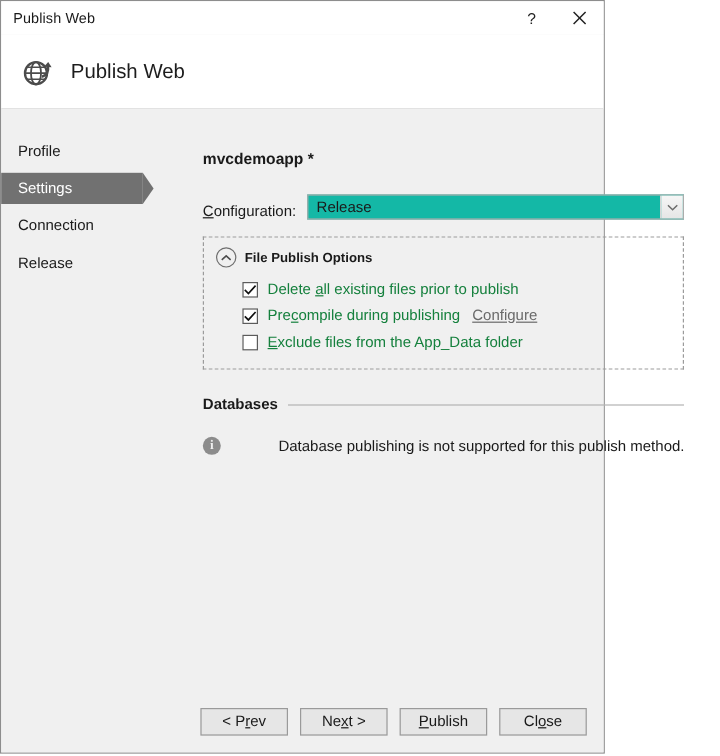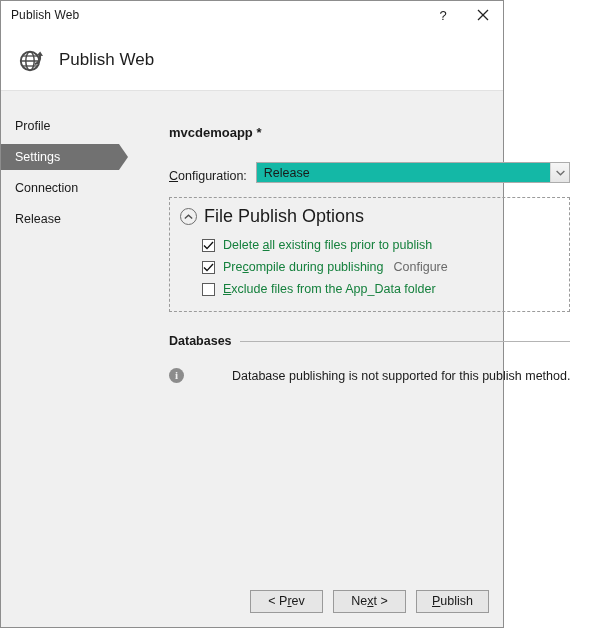--- a/index.html
+++ b/index.html
@@ -190,22 +190,22 @@
     border: 1px solid #6e6e6e;
     border-radius: 50%;
     display: flex;
     align-items: center;
     justify-content: center;
     flex: 0 0 auto;
     margin-right: 7px;
     background: #f0f0f0;
   }
   .group-title {
-    font-size: 18px;
-    font-weight: normal;
+    font-size: 11px;
+    font-weight: bold;
     color: #1a1a1a;
     white-space: nowrap;
   }
   .check-row {
     display: flex;
     align-items: center;
     margin-left: 22px;
     height: 20px;
     margin-bottom: 2px;
   }
@@ -222,20 +222,21 @@
     box-sizing: border-box;
   }
   .check-label {
     font-size: 12.5px;
     color: #15803d;
     white-space: nowrap;
   }
   .link {
     font-size: 12.5px;
     color: #6a6a6a;
+    text-decoration: underline;
     margin-left: 10px;
     white-space: nowrap;
     cursor: pointer;
   }
   u.acc { text-decoration: underline; }
 
   
   .section-head {
     display: flex;
     align-items: center;
@@ -434,15 +435,20 @@
     <div class="btn">
         <span>Ne</span>
         <u class="acc">x</u>
         <span>t &gt;</span>
       </div>
     <div class="btn">
         <span></span>
         <u class="acc">P</u>
         <span>ublish</span>
       </div>
+    <div class="btn">
+        <span>Cl</span>
+        <u class="acc">o</u>
+        <span>se</span>
+      </div>
   </div>
 
 </div>
 
 </body></html>

